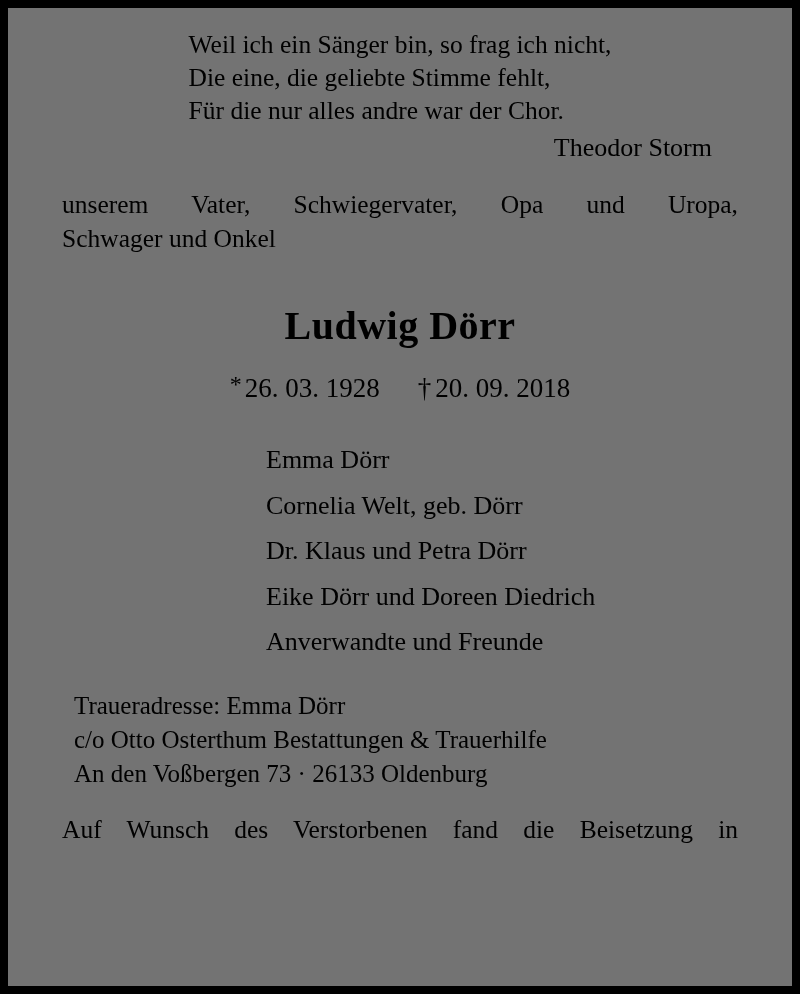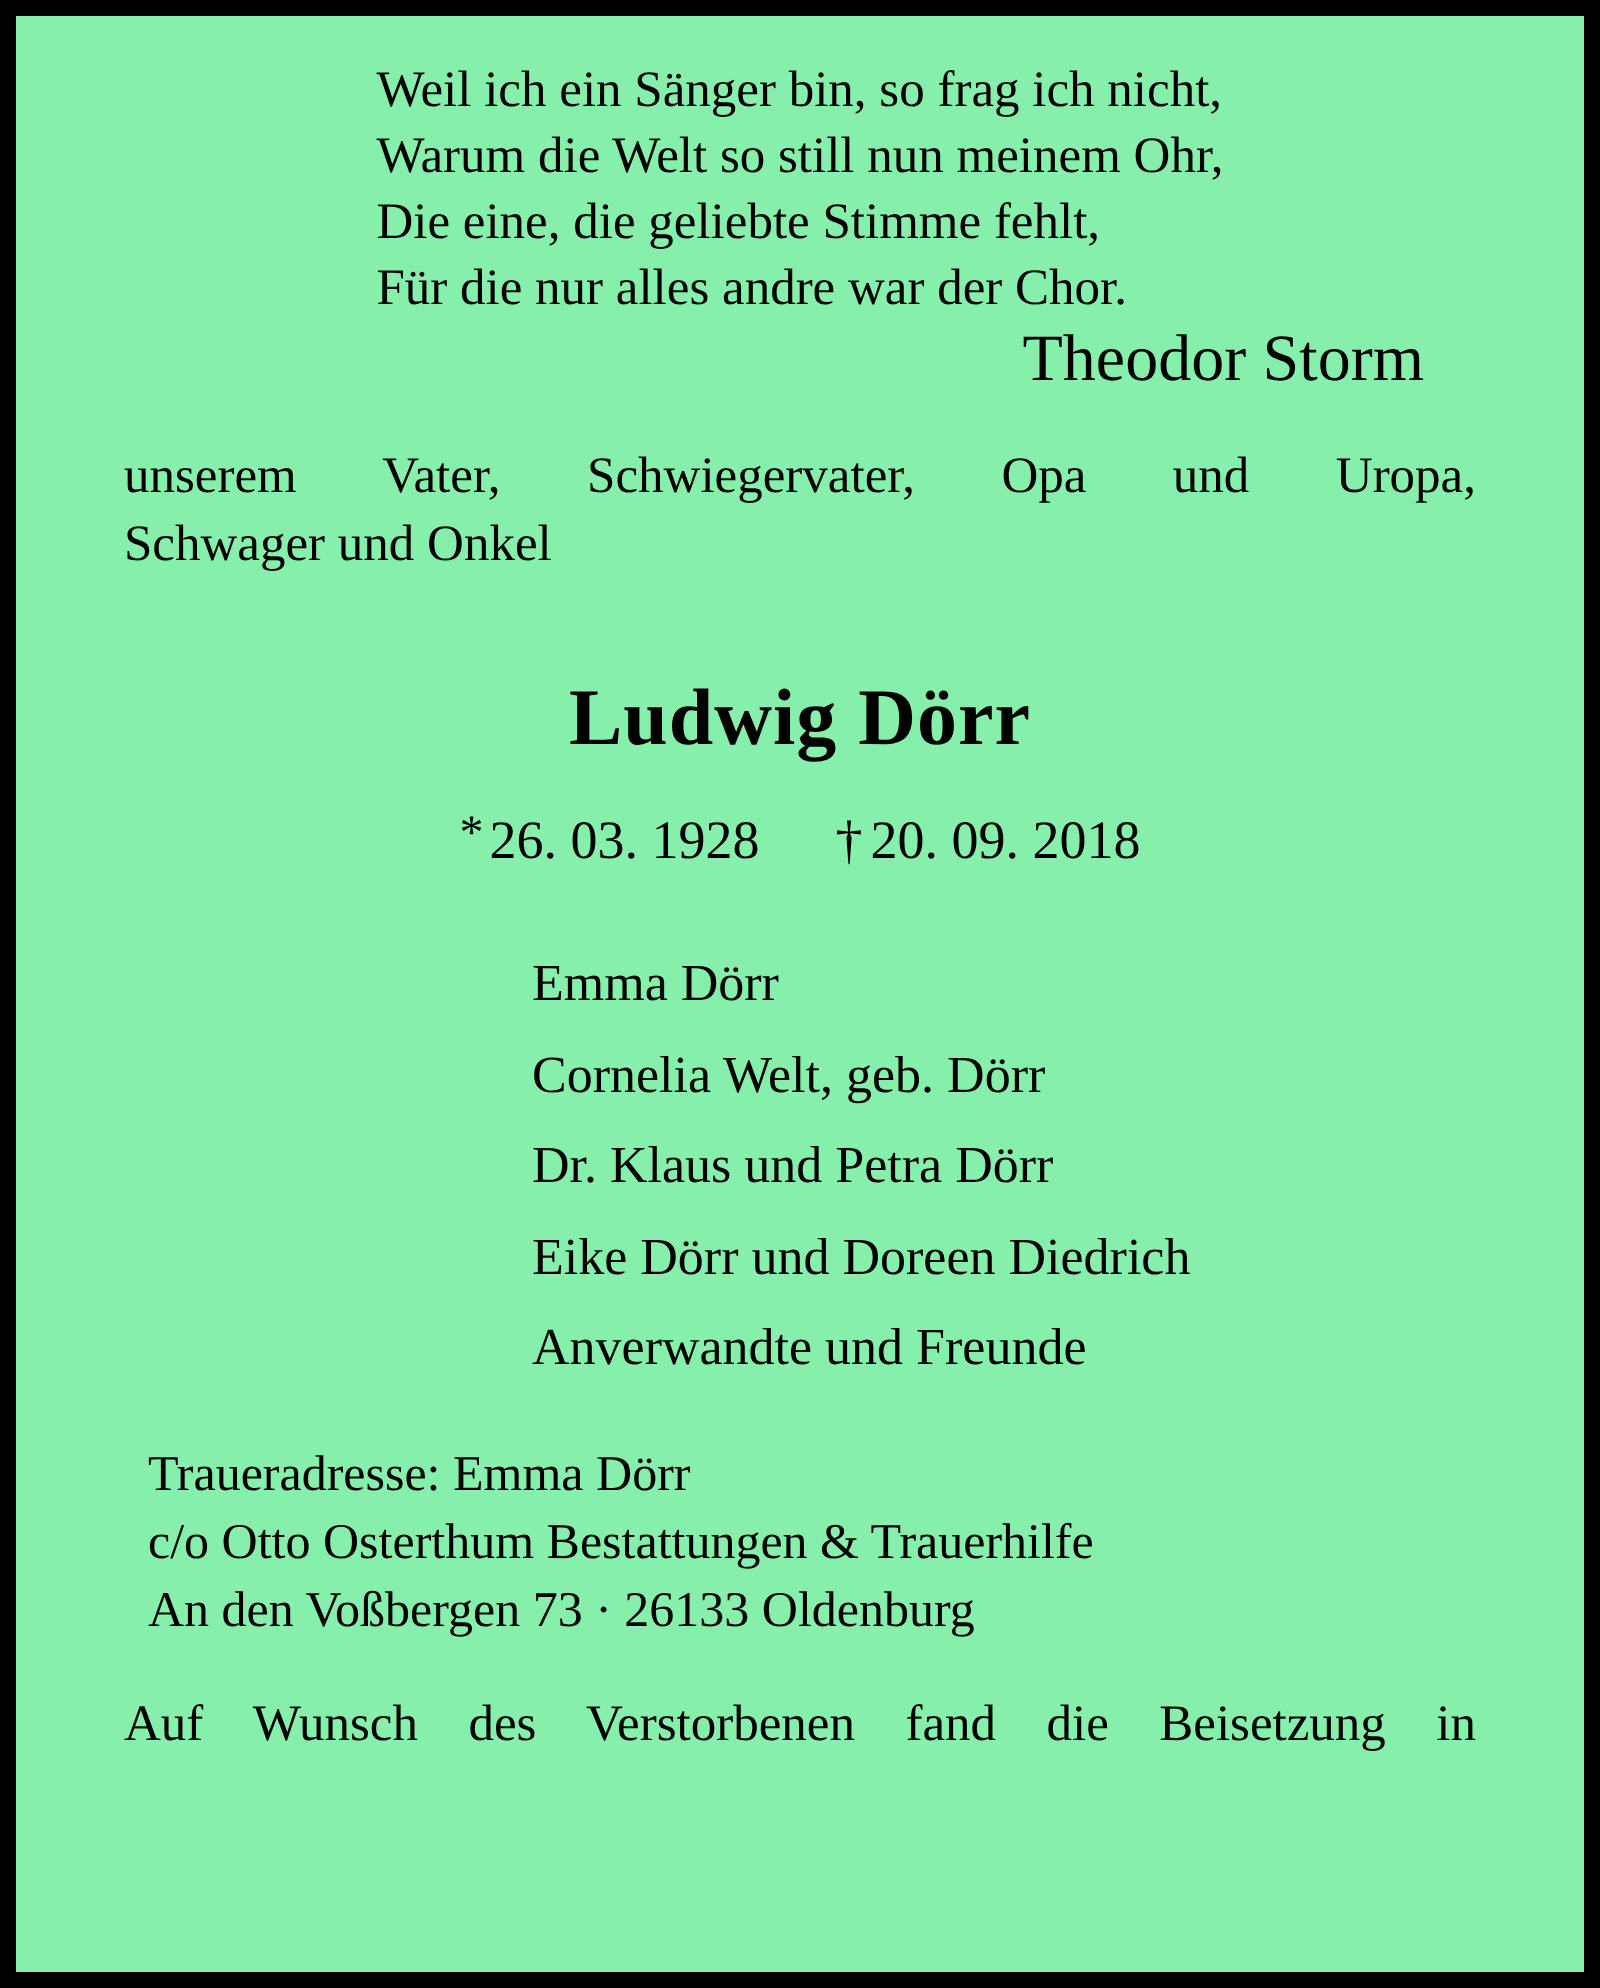--- a/index.html
+++ b/index.html
@@ -10,21 +10,21 @@
   body {
     font-family: "Liberation Serif", "DejaVu Serif", serif;
     color: #000000;
   }
 
   .notice {
     position: relative;
     width: 800px;
     height: 994px;
     box-sizing: border-box;
-    background: #86efac;
+    background: #737373;
     border: 8px solid #000000;
     overflow: hidden;
   }
 
   .inner {
     position: absolute;
     left: 0;
     top: 0;
     right: 0;
     bottom: 0;
@@ -42,21 +42,21 @@
     display: inline-block;
     text-align: left;
   }
   .poem-line {
     font-size: 25.5px;
     line-height: 33px;
     white-space: nowrap;
   }
   .attribution {
     text-align: right;
-    font-size: 33px;
+    font-size: 26px;
     line-height: 33px;
     padding-right: 26px;
     padding-top: 4px;
   }
 
   
   .para {
     font-size: 25.5px;
     line-height: 34px;
     text-align: justify;
@@ -134,21 +134,20 @@
 </style>
 </head>
 <body>
 
 <div class="notice">
   <div class="inner">
 
     <div class="poem">
       <div class="poem-inner">
         <div class="poem-line">Weil ich ein Sänger bin, so frag ich nicht,</div>
-        <div class="poem-line">Warum die Welt so still nun meinem Ohr,</div>
         <div class="poem-line">Die eine, die geliebte Stimme fehlt,</div>
         <div class="poem-line">Für die nur alles andre war der Chor.</div>
       </div>
     </div>
 
     <div class="attribution">Theodor Storm</div>
 
     <div class="para intro">
       <span class="j-line">unserem Vater, Schwiegervater, Opa und Uropa,</span>
       <span class="j-line final">Schwager und Onkel</span>

